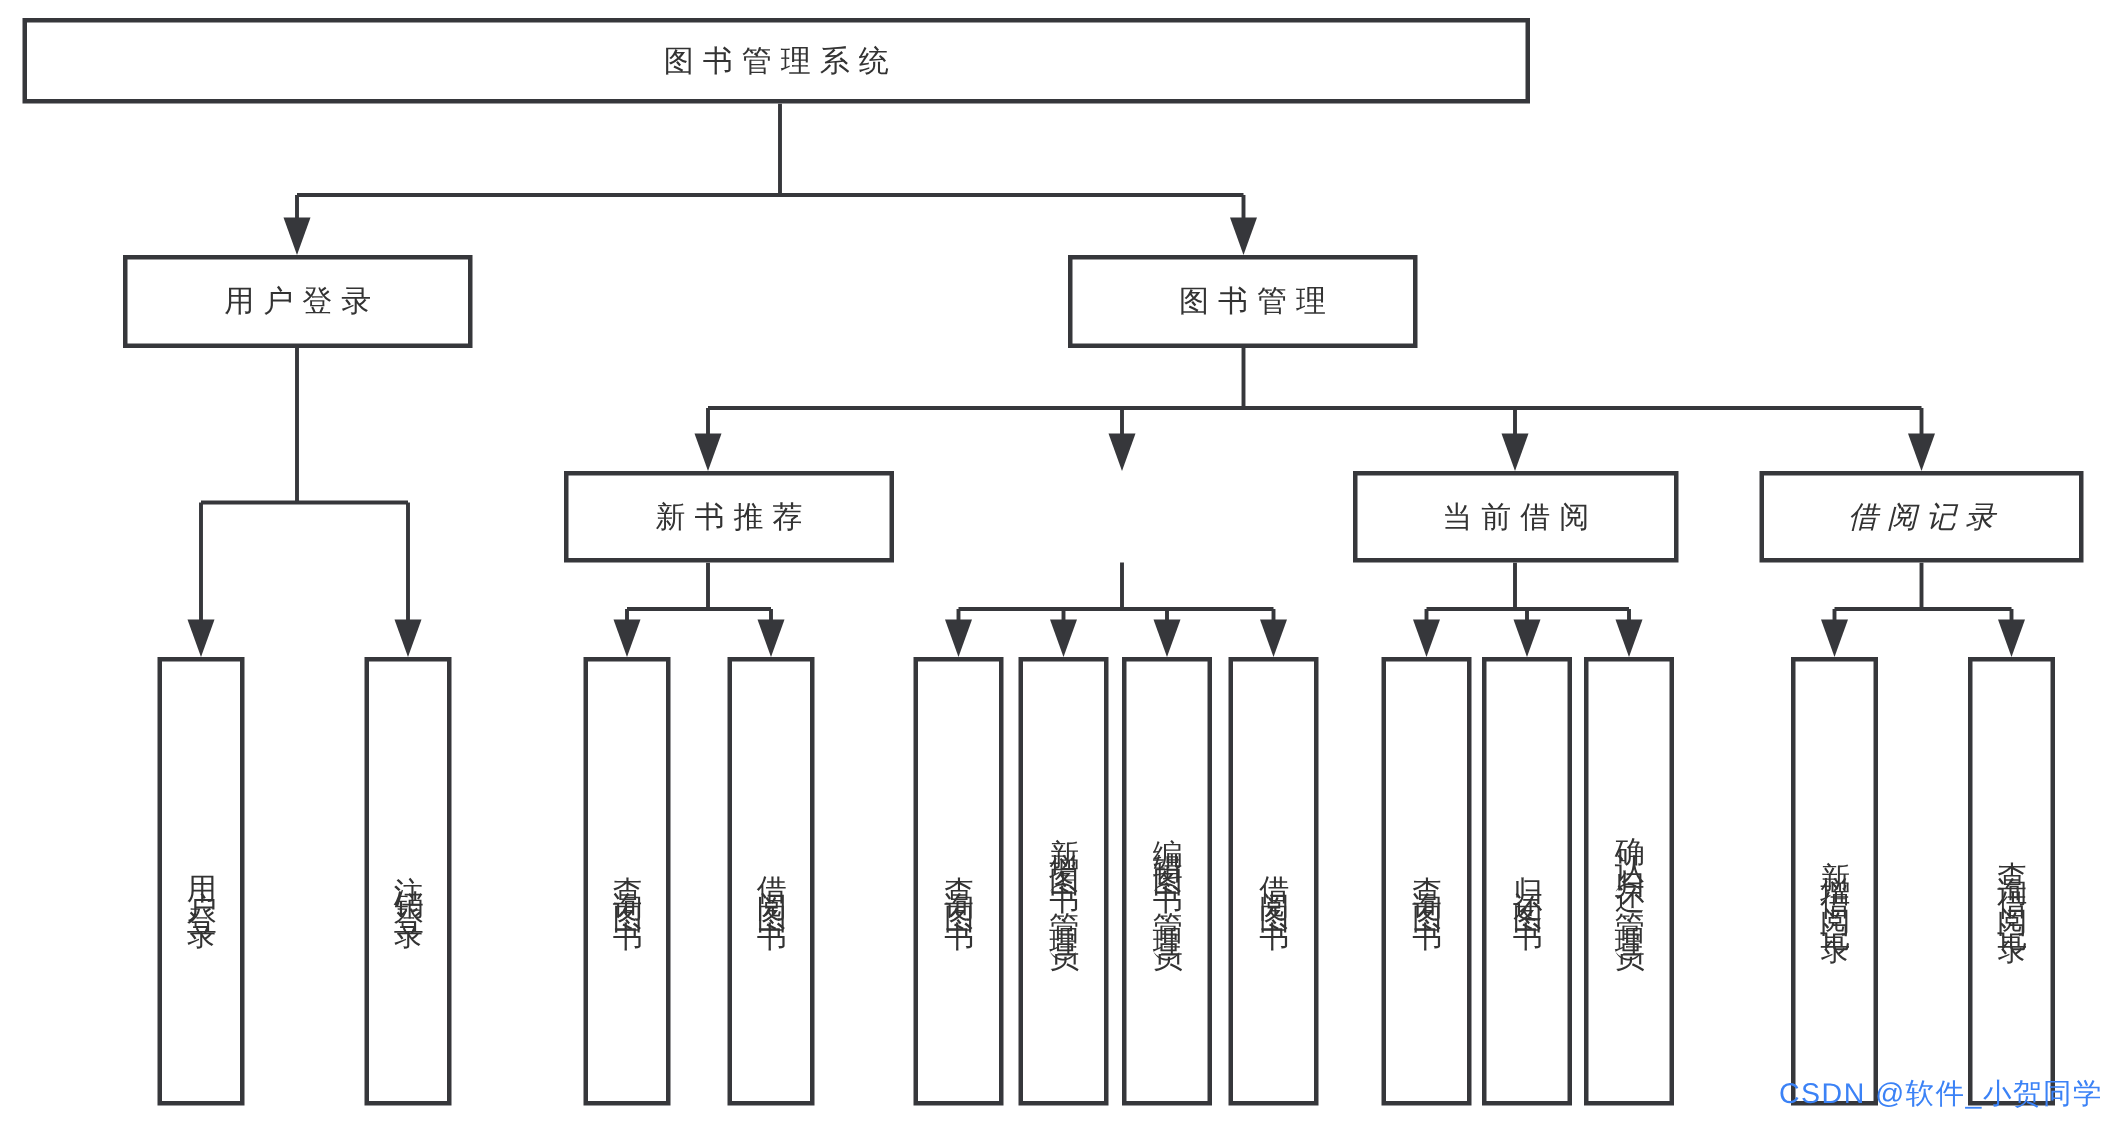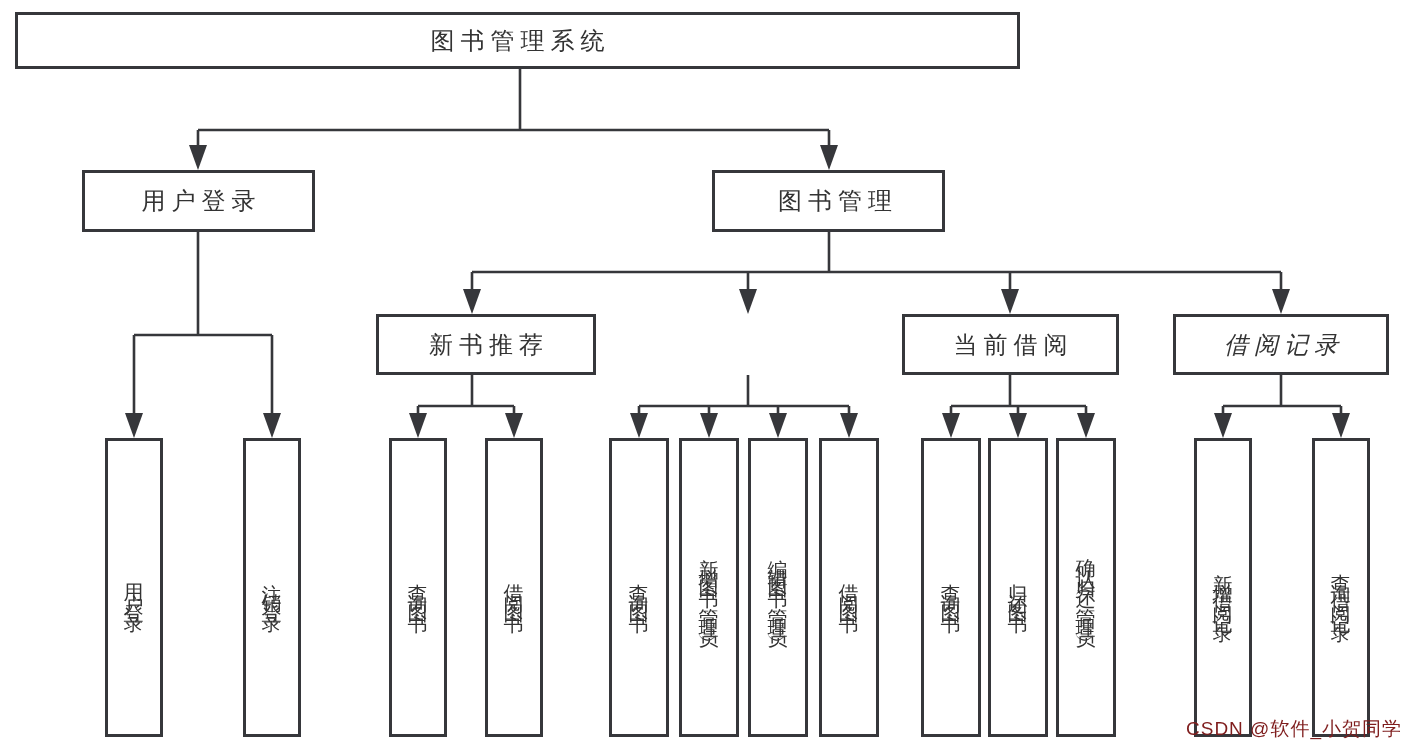--- a/index.html
+++ b/index.html
@@ -24,21 +24,21 @@
     box-sizing: border-box;
     background: #ffffff;
     border: 3px solid #36373b;
     display: flex;
     align-items: center;
     justify-content: center;
     color: #333333;
     z-index: 2;
   }
   .node.hlabel span {
-    font-size: 24px;
+    font-size: 20px;
     letter-spacing: 6px;
     padding-left: 6px; 
     white-space: nowrap;
     line-height: 1;
   }
   .leaf {
     top: 438px;
     height: 299px;
   }
   .leaf span {
@@ -47,21 +47,21 @@
     font-size: 20px;
     letter-spacing: 10px;
     line-height: 1.1;
     white-space: nowrap;
   }
   .watermark {
     position: absolute;
     left: 1186px;
     top: 716px;
     font-size: 19px;
-    color: #7f1d1d;
+    color: #3b82f6;
     white-space: nowrap;
     z-index: 5;
     letter-spacing: 1px;
   }
 </style>
 </head>
 <body>
 
 <div class="canvas">
 

